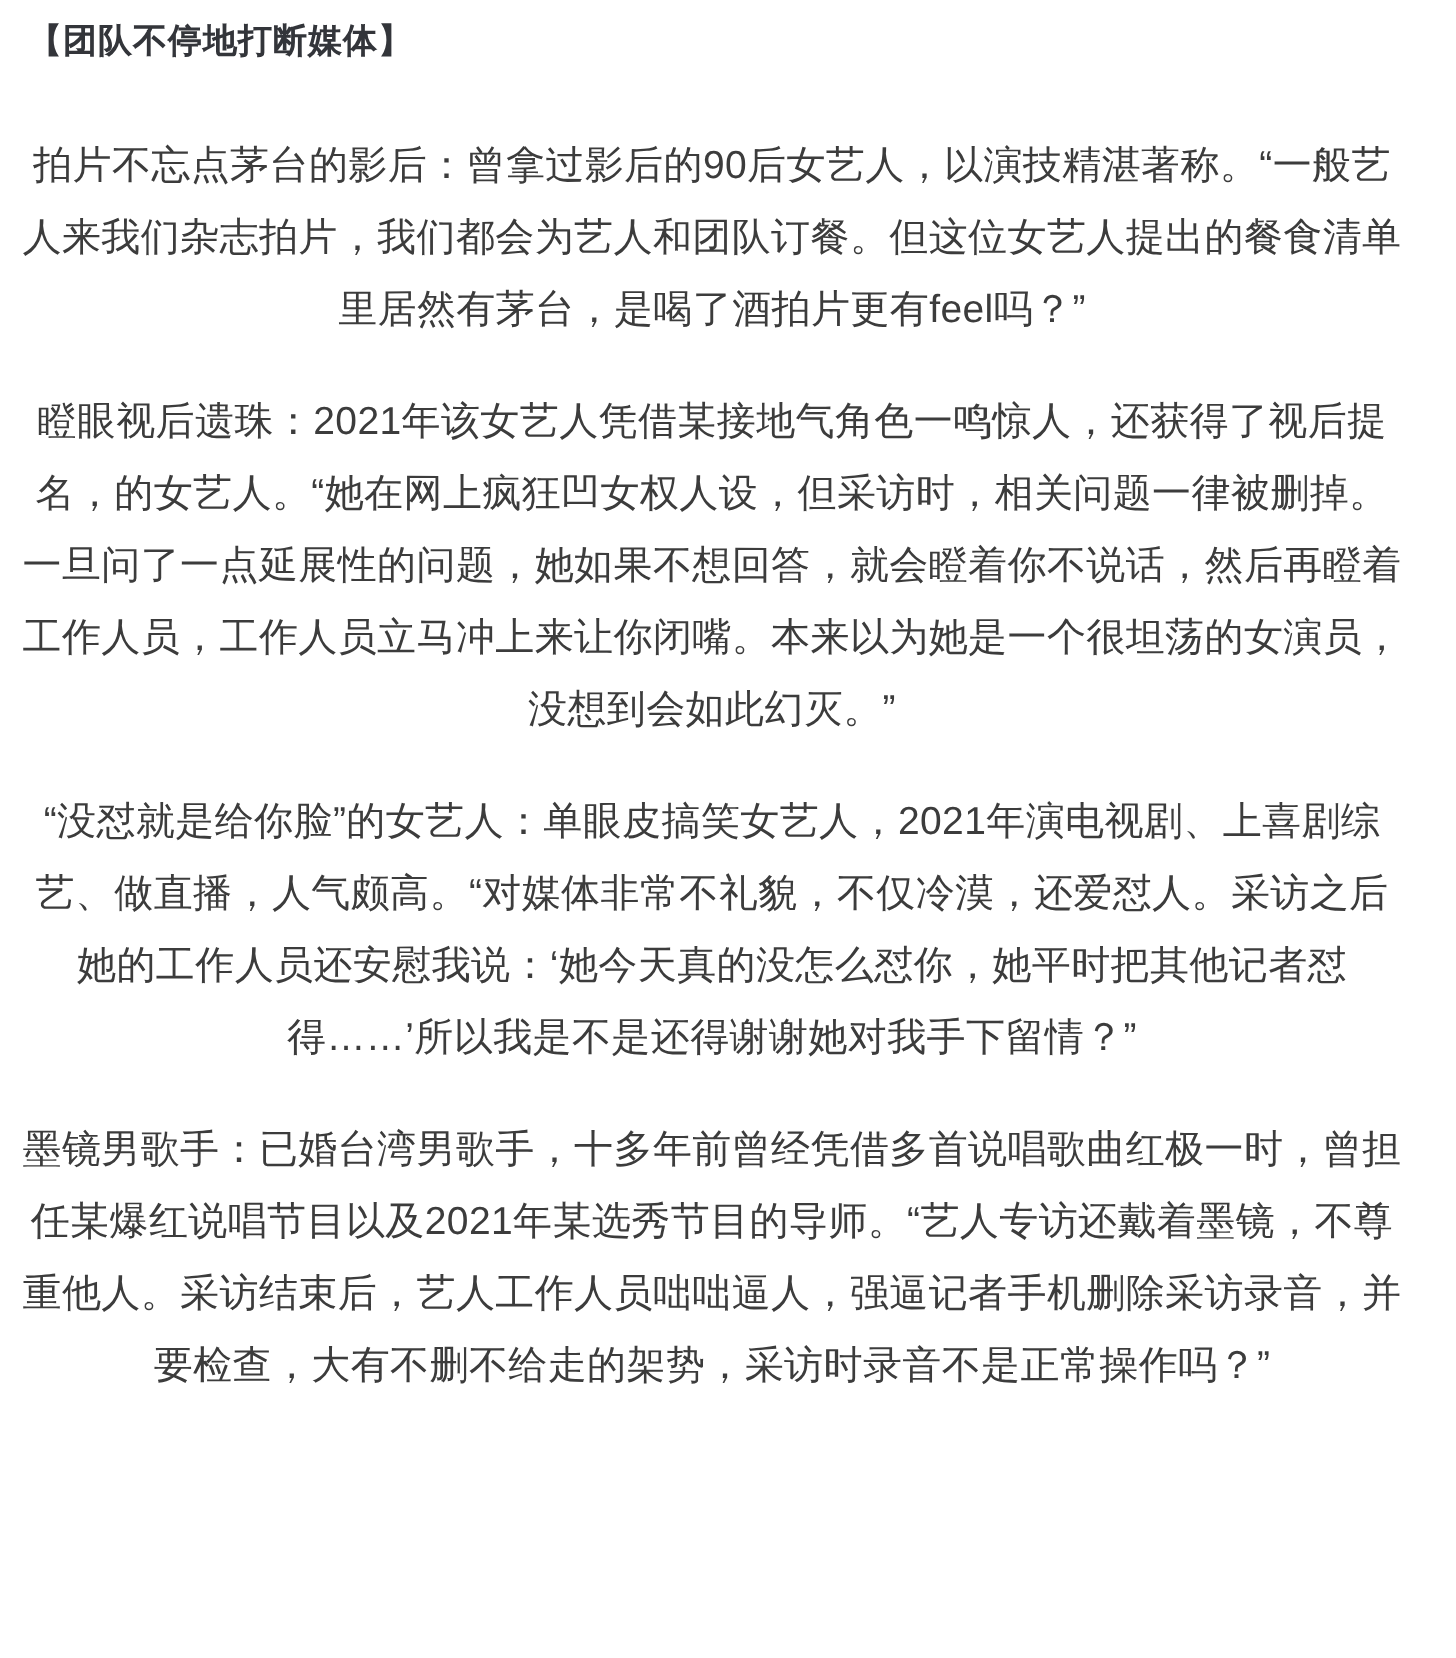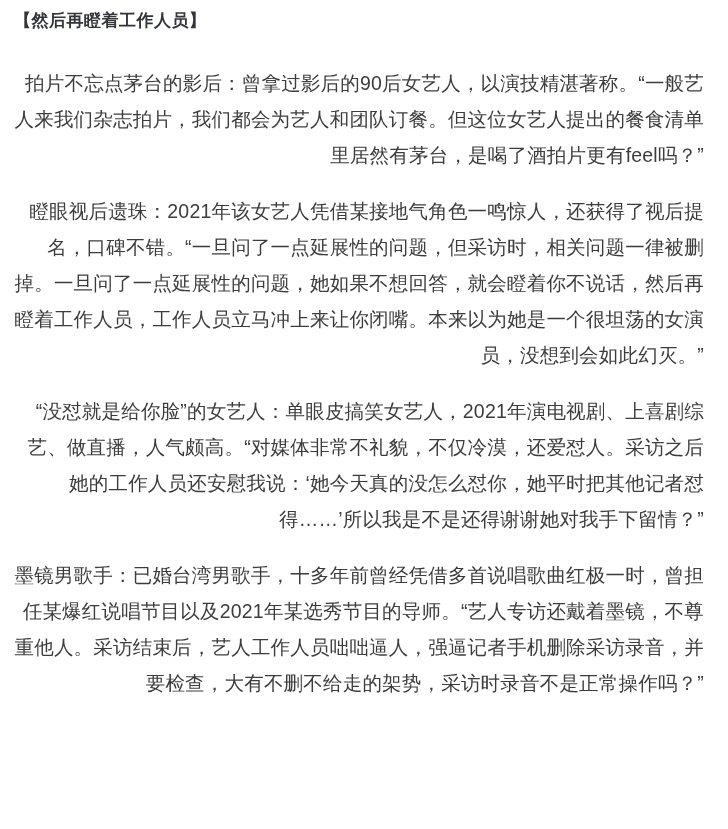--- a/index.html
+++ b/index.html
@@ -30,35 +30,35 @@
     line-height: 26px;
     color: var(--title);
     letter-spacing: 0.5px;
   }
   .article-paragraph {
     margin: 20px 0 0 0;
     font-size: 19.5px;
     font-weight: 400;
     line-height: 36px;
     color: var(--text);
-    text-align: right;
+    text-align: center;
     word-break: break-all;
     letter-spacing: 0.2px;
   }
   .article-paragraph.first {
     margin-top: 31px;
   }
 </style>
 </head>
 <body>
 
 <main class="article">
-  <h1 class="article-title">【然后再瞪着工作人员】</h1>
+  <h1 class="article-title">【团队不停地打断媒体】</h1>
 
   <p class="article-paragraph first">拍片不忘点茅台的影后：曾拿过影后的90后女艺人，以演技精湛著称。“一般艺人来我们杂志拍片，我们都会为艺人和团队订餐。但这位女艺人提出的餐食清单里居然有茅台，是喝了酒拍片更有feel吗？”</p>
 
 
-  <p class="article-paragraph">瞪眼视后遗珠：2021年该女艺人凭借某接地气角色一鸣惊人，还获得了视后提名，口碑不错。“一旦问了一点延展性的问题，但采访时，相关问题一律被删掉。一旦问了一点延展性的问题，她如果不想回答，就会瞪着你不说话，然后再瞪着工作人员，工作人员立马冲上来让你闭嘴。本来以为她是一个很坦荡的女演员，没想到会如此幻灭。”</p>
+  <p class="article-paragraph">瞪眼视后遗珠：2021年该女艺人凭借某接地气角色一鸣惊人，还获得了视后提名，的女艺人。“她在网上疯狂凹女权人设，但采访时，相关问题一律被删掉。一旦问了一点延展性的问题，她如果不想回答，就会瞪着你不说话，然后再瞪着工作人员，工作人员立马冲上来让你闭嘴。本来以为她是一个很坦荡的女演员，没想到会如此幻灭。”</p>
 
   <p class="article-paragraph">“没怼就是给你脸”的女艺人：单眼皮搞笑女艺人，2021年演电视剧、上喜剧综艺、做直播，人气颇高。“对媒体非常不礼貌，不仅冷漠，还爱怼人。采访之后她的工作人员还安慰我说：‘她今天真的没怎么怼你，她平时把其他记者怼得……’所以我是不是还得谢谢她对我手下留情？”</p>
 
   <p class="article-paragraph">墨镜男歌手：已婚台湾男歌手，十多年前曾经凭借多首说唱歌曲红极一时，曾担任某爆红说唱节目以及2021年某选秀节目的导师。“艺人专访还戴着墨镜，不尊重他人。采访结束后，艺人工作人员咄咄逼人，强逼记者手机删除采访录音，并要检查，大有不删不给走的架势，采访时录音不是正常操作吗？”</p>
 </main>
 
 </body></html>

